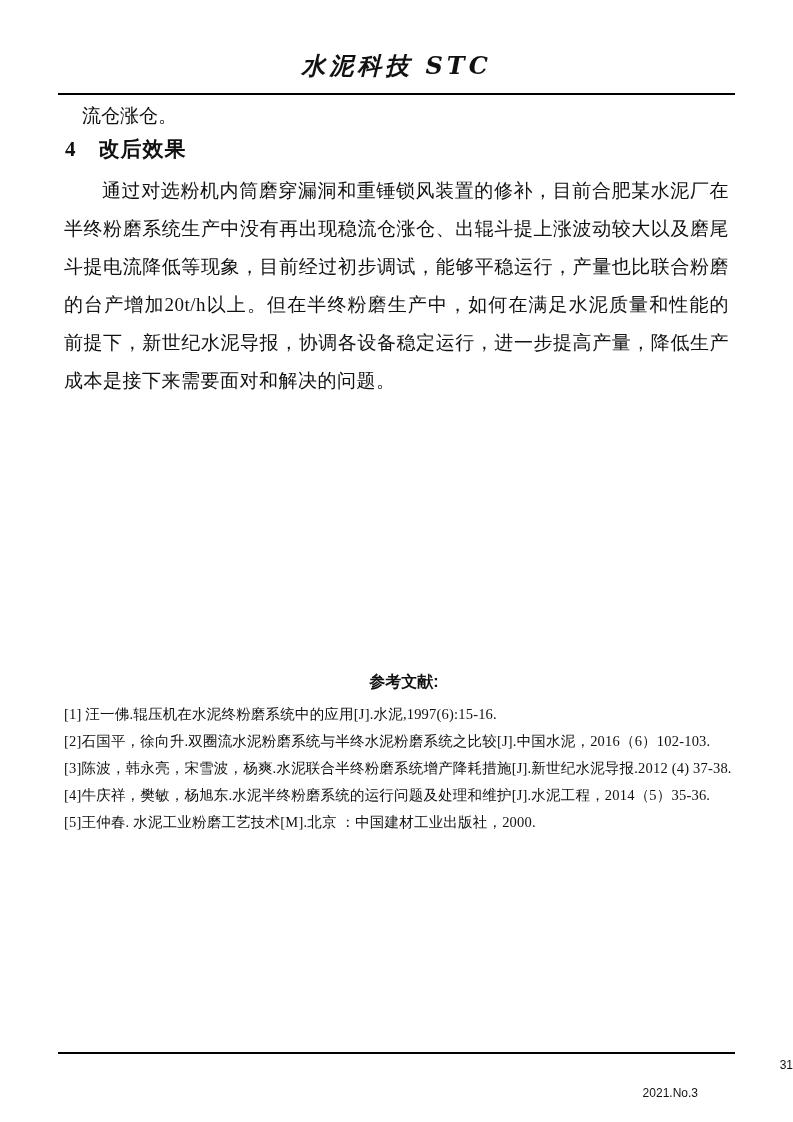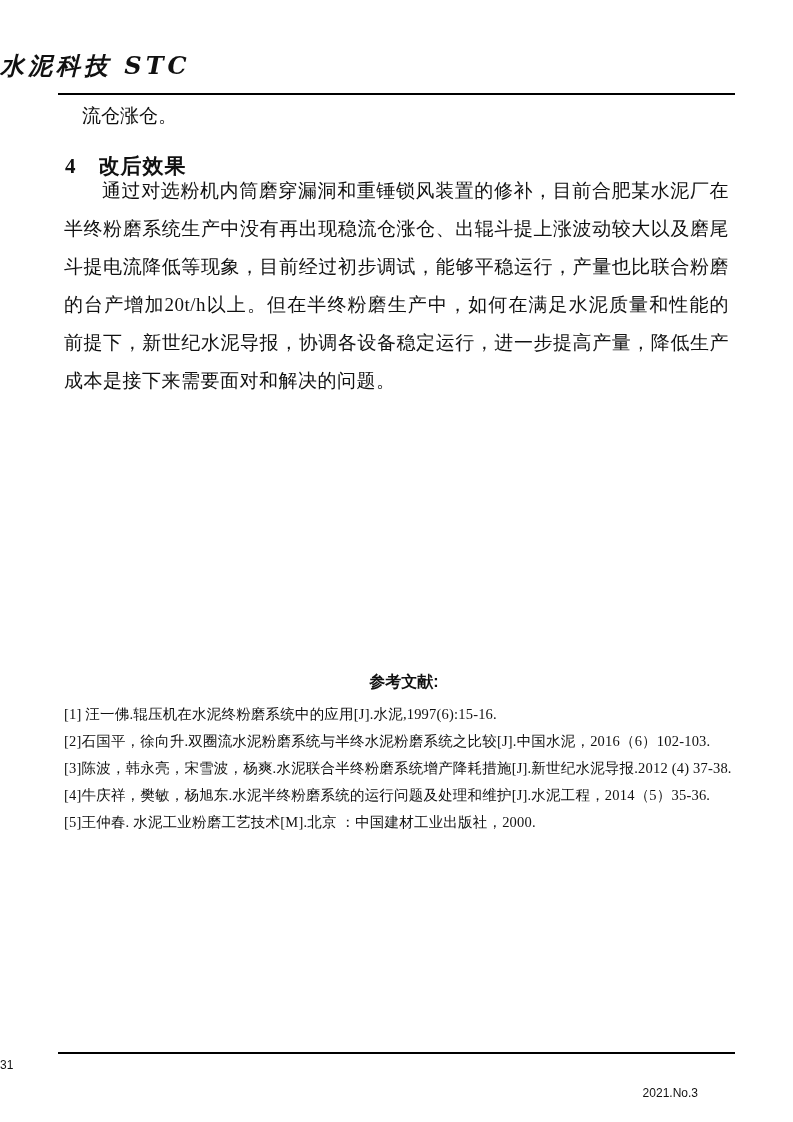--- a/index.html
+++ b/index.html
@@ -16,20 +16,21 @@
     color: #111111;
     font-family: "Liberation Serif", "DejaVu Serif", serif;
     overflow: hidden;
   }
   
   .journal-title {
     position: absolute;
     top: 50px;
     left: 0;
     width: 100%;
+    text-align: center;
     font-size: 24px;
     font-style: italic;
     font-weight: 600;
     letter-spacing: 4px;
     font-family: "DejaVu Serif", "Liberation Serif", serif;
   }
   .header-rule {
     position: absolute;
     top: 93px;
     left: 58px;
@@ -46,21 +47,20 @@
     line-height: 26px;
   }
   .section-heading {
     position: absolute;
     top: 135px;
     left: 65px;
     font-family: "Liberation Sans", "DejaVu Sans", sans-serif;
     font-weight: 700;
     font-size: 21px;
     letter-spacing: 1px;
-    margin-top: 17px;
   }
   .section-heading .sec-num {
     display: inline-block;
     margin-right: 22px;
     font-family: "Liberation Serif", serif;
   }
   .main-paragraph {
     position: absolute;
     top: 172px;
     left: 64px;
@@ -103,21 +103,21 @@
     left: 58px;
     right: 58px;
     height: 2px;
     background: #000000;
   }
   .footer-page-number {
     position: absolute;
     top: 1058px;
     left: 0;
     width: 100%;
-    text-align: left;
+    text-align: right;
     font-family: "Liberation Sans", "DejaVu Sans", sans-serif;
     font-size: 12px;
   }
   .footer-issue {
     position: absolute;
     top: 1058px;
     right: 95px;
     font-family: "Liberation Sans", "DejaVu Sans", sans-serif;
     font-size: 12px;
     margin-top: 28px;

